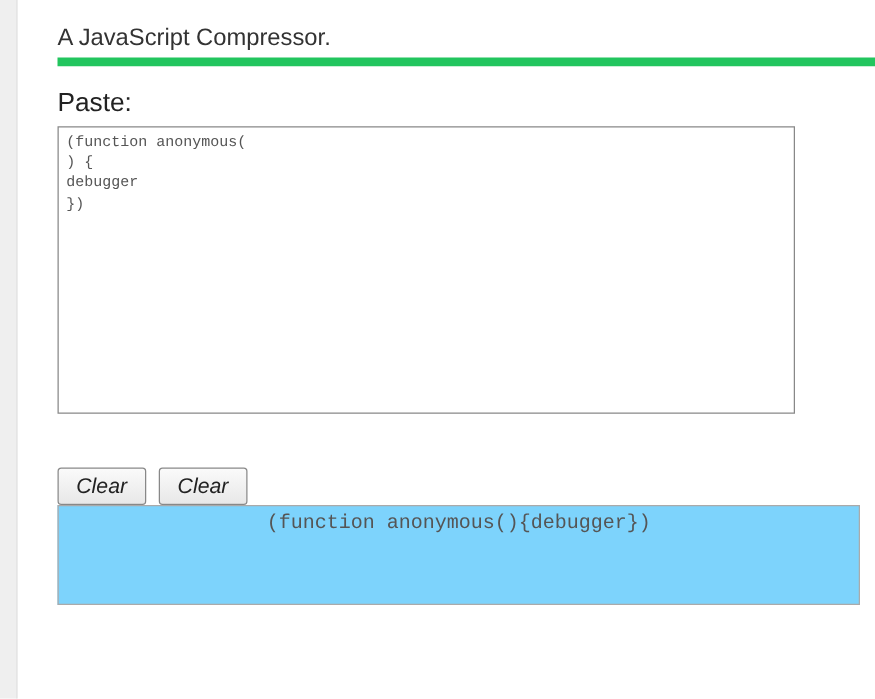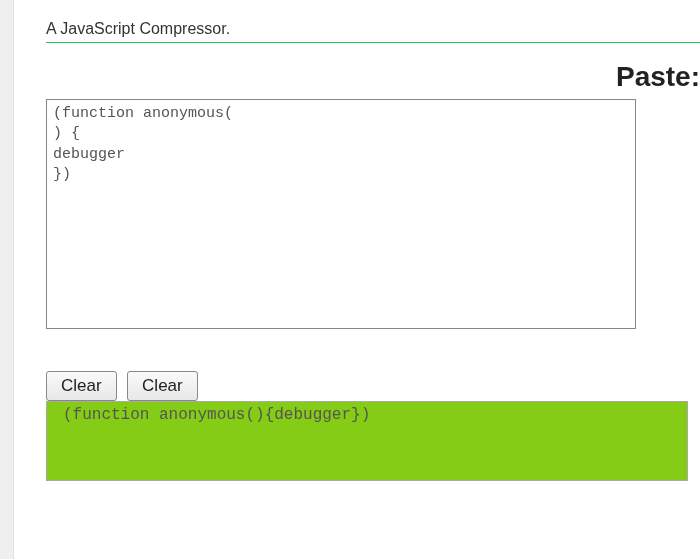--- a/index.html
+++ b/index.html
@@ -20,41 +20,40 @@
       background: #efefef;
       border-right: 1px solid #e2e2e2;
       min-height: 559px;
     }
     .main {
       flex: 1;
       padding: 0 0 0 32px;
       min-height: 559px;
     }
     h1 {
-      font-size: 16px;
+      font-size: 19px;
       font-weight: 400;
       color: #333;
       margin: 20px 0 8px 0;
       padding-bottom: 4px;
-      border-bottom: 1px solid #22c55e;
+      border-bottom: 7px solid #22c55e;
       letter-spacing: 0;
     }
     h2 {
-      font-size: 28px;
-      font-weight: 700;
+      font-size: 21px;
+      font-weight: 400;
       color: #222;
       margin: 18px 0 6px 0;
-      text-align: right;
     }
     .paste-area {
       width: 590px;
       height: 230px;
       border: 1px solid #888;
       font-family: "Courier New", monospace;
-      font-size: 15px;
+      font-size: 12px;
       line-height: 1.35;
       color: #555;
       padding: 4px 6px;
       resize: none;
       outline: none;
       background: #fff;
       overflow: auto;
       white-space: pre;
     }
     .button-row {
@@ -64,34 +63,36 @@
       font-family: Tahoma, "Segoe UI", sans-serif;
       font-size: 17px;
       padding: 4px 14px;
       background: #f0f0f0;
       background: linear-gradient(#fafafa, #e8e8e8);
       border: 1px solid #888;
       border-radius: 3px;
       color: #222;
       cursor: pointer;
       margin-right: 6px;
+      font-style: italic;
     }
     .copy-area {
       width: 642px;
       min-height: 80px;
       border: 1px solid #aaa;
-      background: #84cc16;
+      background: #7dd3fc;
       font-family: "Courier New", monospace;
       font-size: 16px;
       color: #555;
-      padding: 4px 16px;
+      padding: 4px 6px;
       resize: none;
       outline: none;
       white-space: pre;
       overflow: auto;
+      text-align: center;
     }
   </style>
 </head>
 <body>
 
 <div class="outer">
   <div class="left-gutter"></div>
   <div class="main">
     <h1>A JavaScript Compressor.</h1>
 

